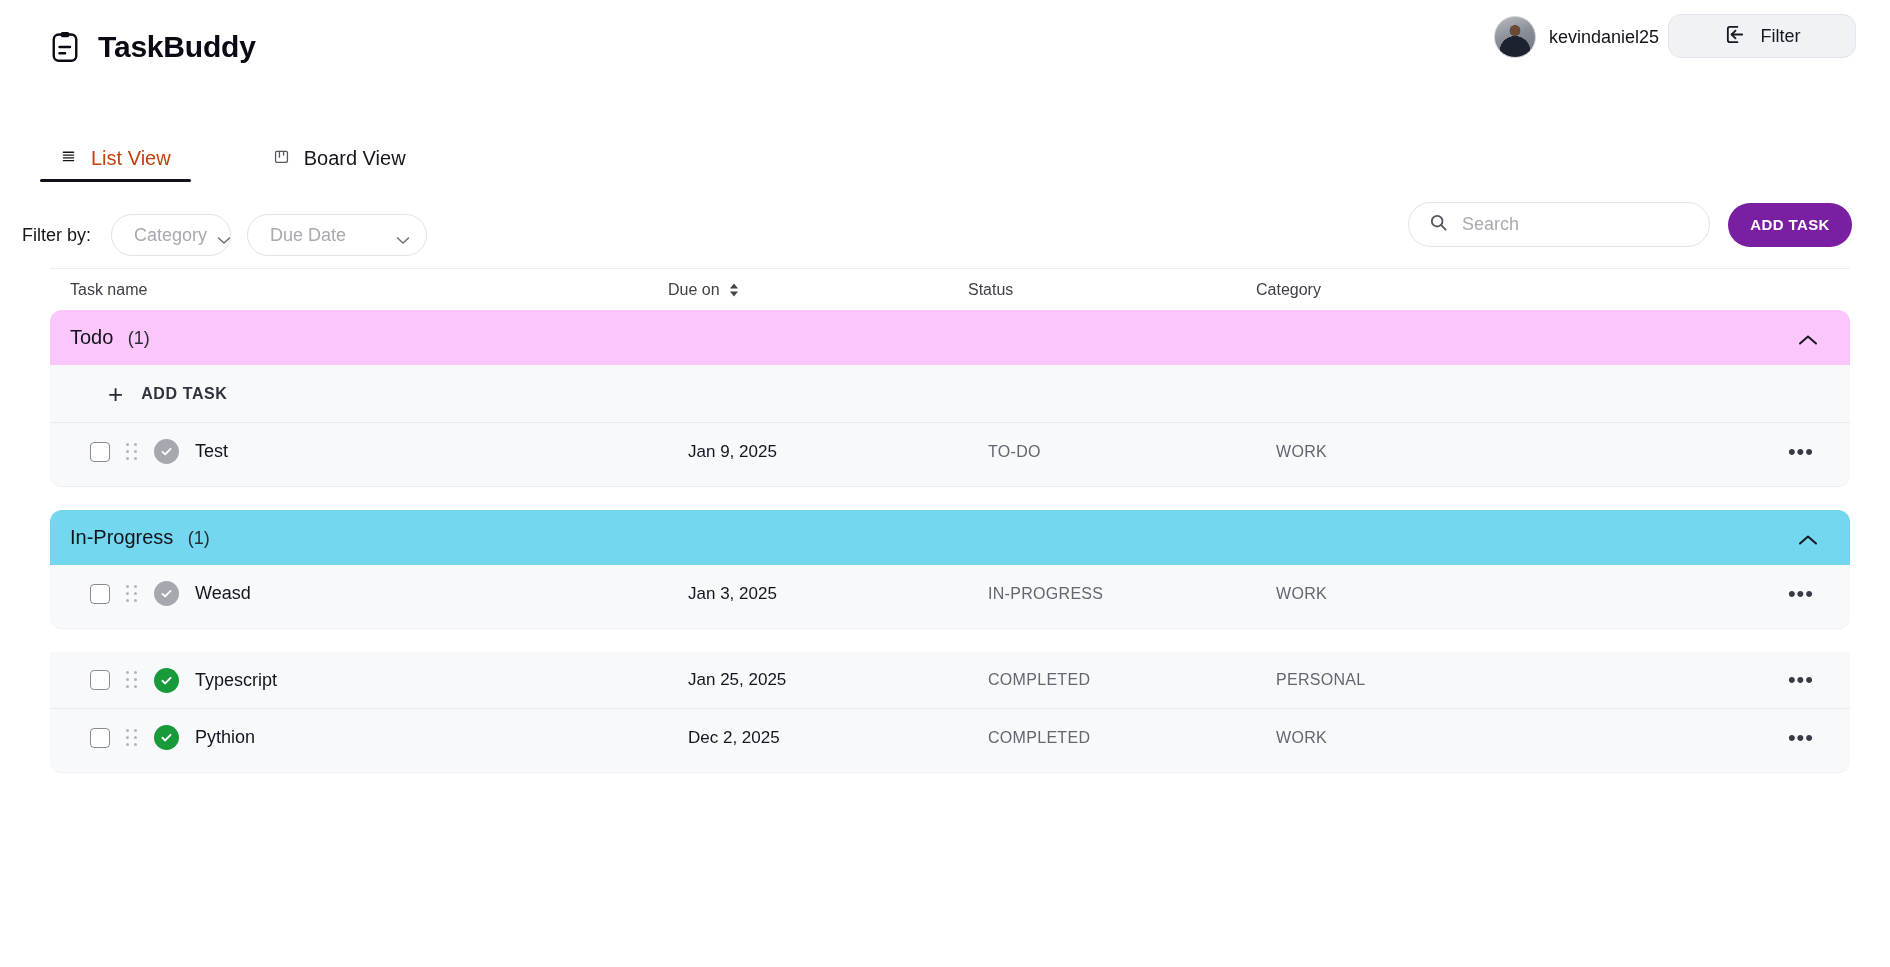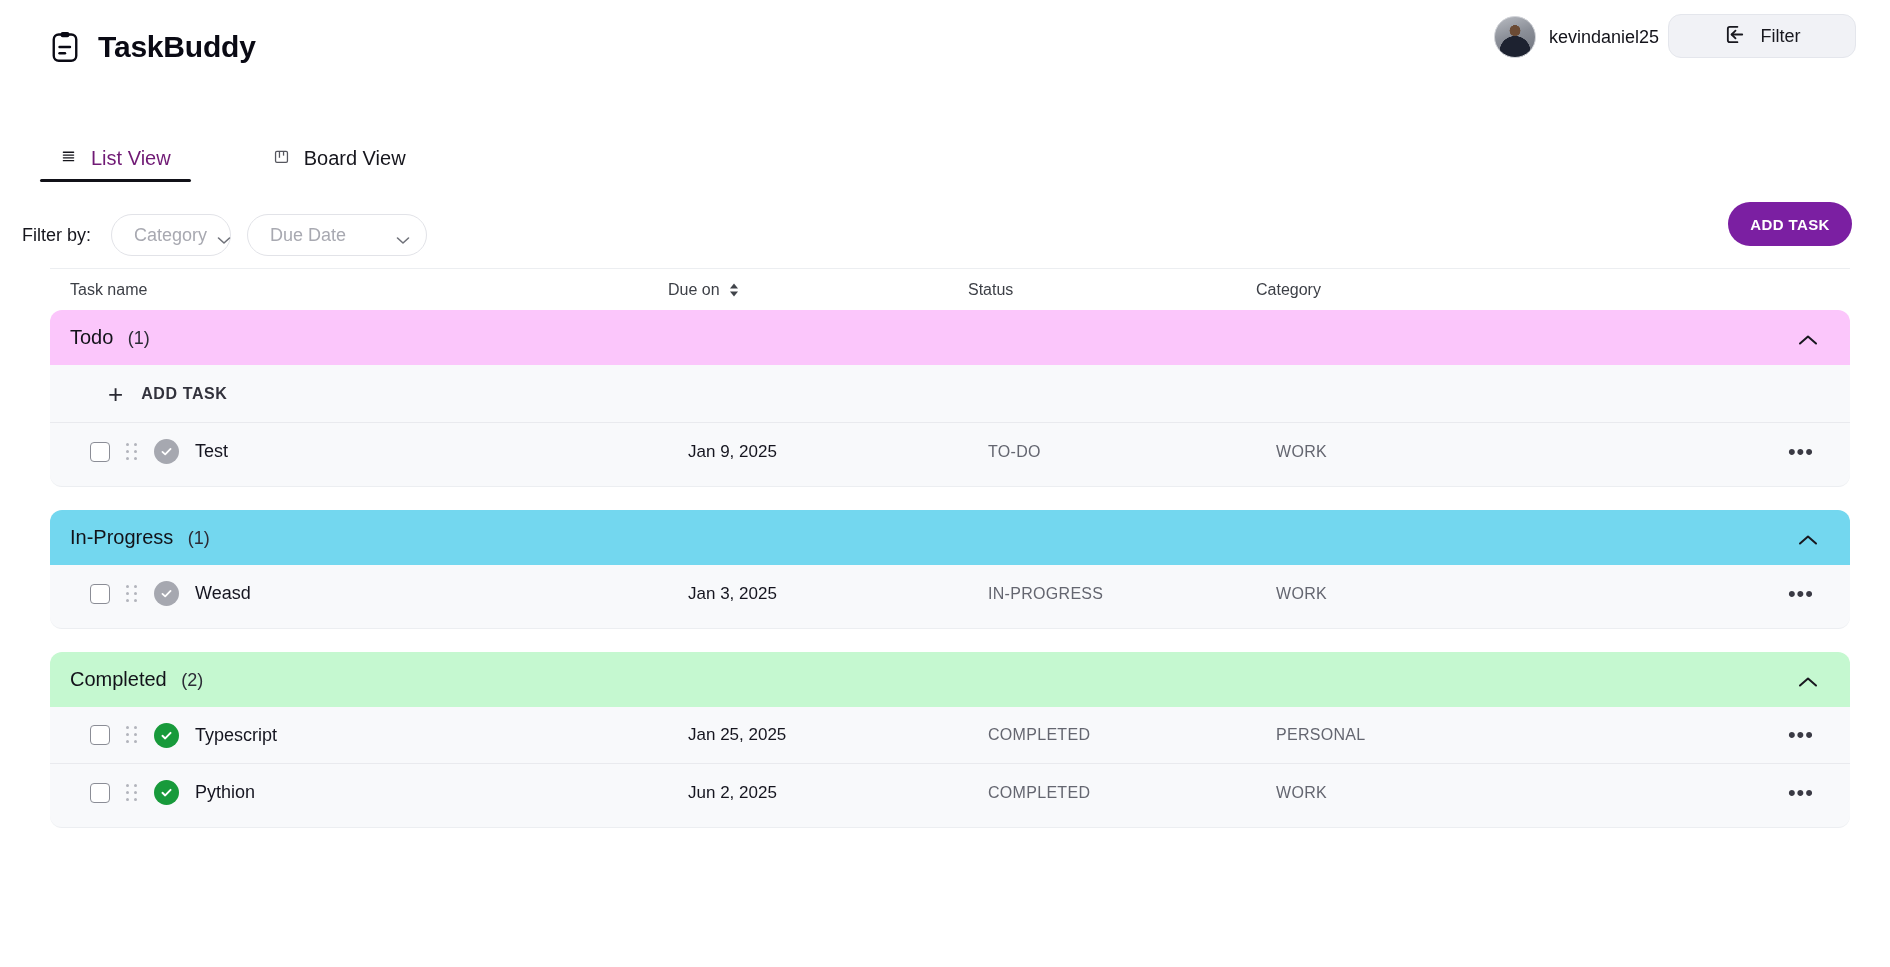--- a/index.html
+++ b/index.html
@@ -50,21 +50,21 @@
   }
   .logout-label { font-size: 18px; color: #18181f; }
 
   
   .tabs { display: flex; align-items: flex-end; gap: 62px; padding: 0 0 0 40px; height: 62px; }
   .tab {
     display: flex; align-items: center; gap: 14px;
     padding: 0 20px 12px 20px;
     cursor: pointer; position: relative;
   }
-  .tab-label { font-size: 20px; color: #701a75; }
+  .tab-label { font-size: 20px; color: #c2410c; }
   .tab.active::after {
     content: ""; position: absolute; left: 0; right: 0; bottom: 0;
     height: 3px; background: #111118; border-radius: 2px;
   }
   .tab.inactive .tab-label { color: #16161d; }
 
   
   .filter-bar {
     position: relative;
     display: flex; align-items: center; gap: 16px;
@@ -263,20 +263,29 @@
   <div class="pill-select pill-duedate">
     <span class="ps-label">Due Date</span>
     <span class="chev">
       <svg viewBox="0 0 14 9" width="14" height="9" fill="none" stroke="#6f7179" stroke-width="1.6" stroke-linecap="round" stroke-linejoin="round">
           <polyline points="1.5,2 7,7 12.5,2"></polyline>
         </svg>
     </span>
   </div>
 
   <div class="right-controls">
+    <div class="search-box">
+      <span>
+        <svg viewBox="0 0 20 20" width="19" height="19" fill="none" stroke="#53555d" stroke-width="1.9" stroke-linecap="round">
+          <circle cx="8.6" cy="8.6" r="5.6"></circle>
+            <line x1="12.8" y1="12.8" x2="17.5" y2="17.5"></line>
+        </svg>
+      </span>
+      <input class="search-input" type="text" placeholder="Search" style="">
+    </div>
     <button class="add-task-btn">ADD TASK</button>
   </div>
 </div>
 
 <div class="table-wrap">
 
   <div class="table-head">
     <div class="col-task">Task name</div>
     <div class="col-due">
       <span>Due on</span>
@@ -375,31 +384,20 @@
         <div class="task-status">IN-PROGRESS</div>
         <div class="task-cat">WORK</div>
         <div class="row-menu">•••</div>
       </div>
     </div>
   </div>
 
   <div class="gap"></div>
 
   <div class="section">
-    <div class="section-head sec-completed">
-      <div>
-        <span class="section-title">Completed</span>
-        <span class="section-count">(2)</span>
-      </div>
-      <span class="chev-up">
-        <svg viewBox="0 0 20 12" width="20" height="12" fill="none" stroke="#18181f" stroke-width="2" stroke-linecap="round" stroke-linejoin="round">
-            <polyline points="2,9.5 10,2.5 18,9.5"></polyline>
-          </svg>
-      </span>
-    </div>
     <div class="section-body">
 
       <div class="task-row">
         <div class="task-name-cell">
           <span class="checkbox"></span>
           <span class="drag-handle">
             <i></i>
               <i></i>
               <i></i>
               <i></i>
@@ -430,21 +428,21 @@
               <i></i>
               <i></i>
           </span>
           <span class="check-circle green">
             <svg viewBox="0 0 16 16" width="13" height="13" fill="none" stroke="#ffffff" stroke-width="2.4" stroke-linecap="round" stroke-linejoin="round">
                 <polyline points="3,8.4 6.4,11.6 13,4.8"></polyline>
               </svg>
           </span>
           <span class="task-title">Pythion</span>
         </div>
-        <div class="task-due">Jun 2, 2025</div>
+        <div class="task-due">Dec 2, 2025</div>
         <div class="task-status">COMPLETED</div>
         <div class="task-cat">WORK</div>
         <div class="row-menu">•••</div>
       </div>
 
     </div>
   </div>
 
 </div>
 

